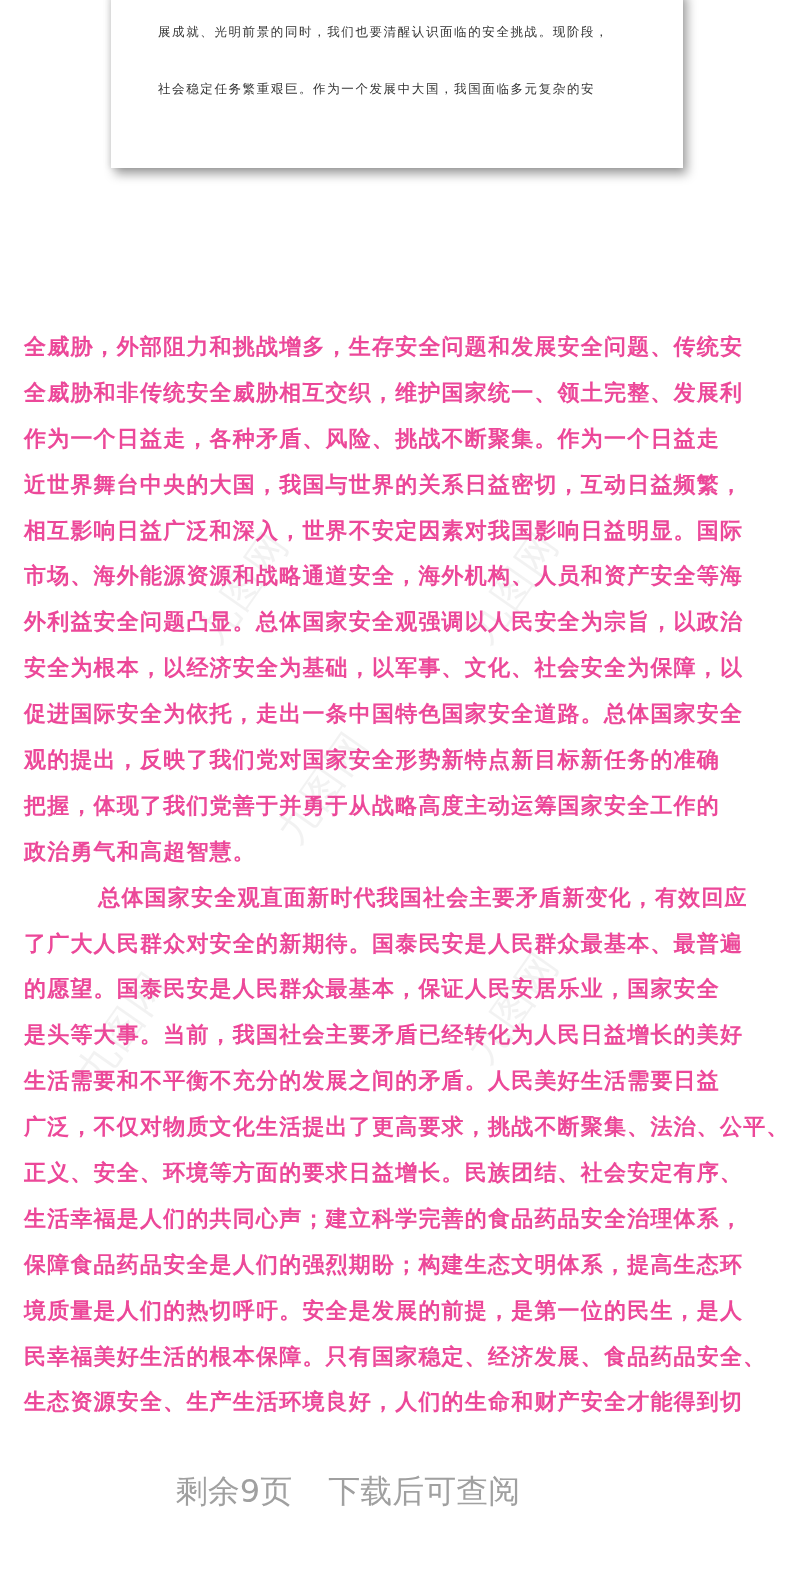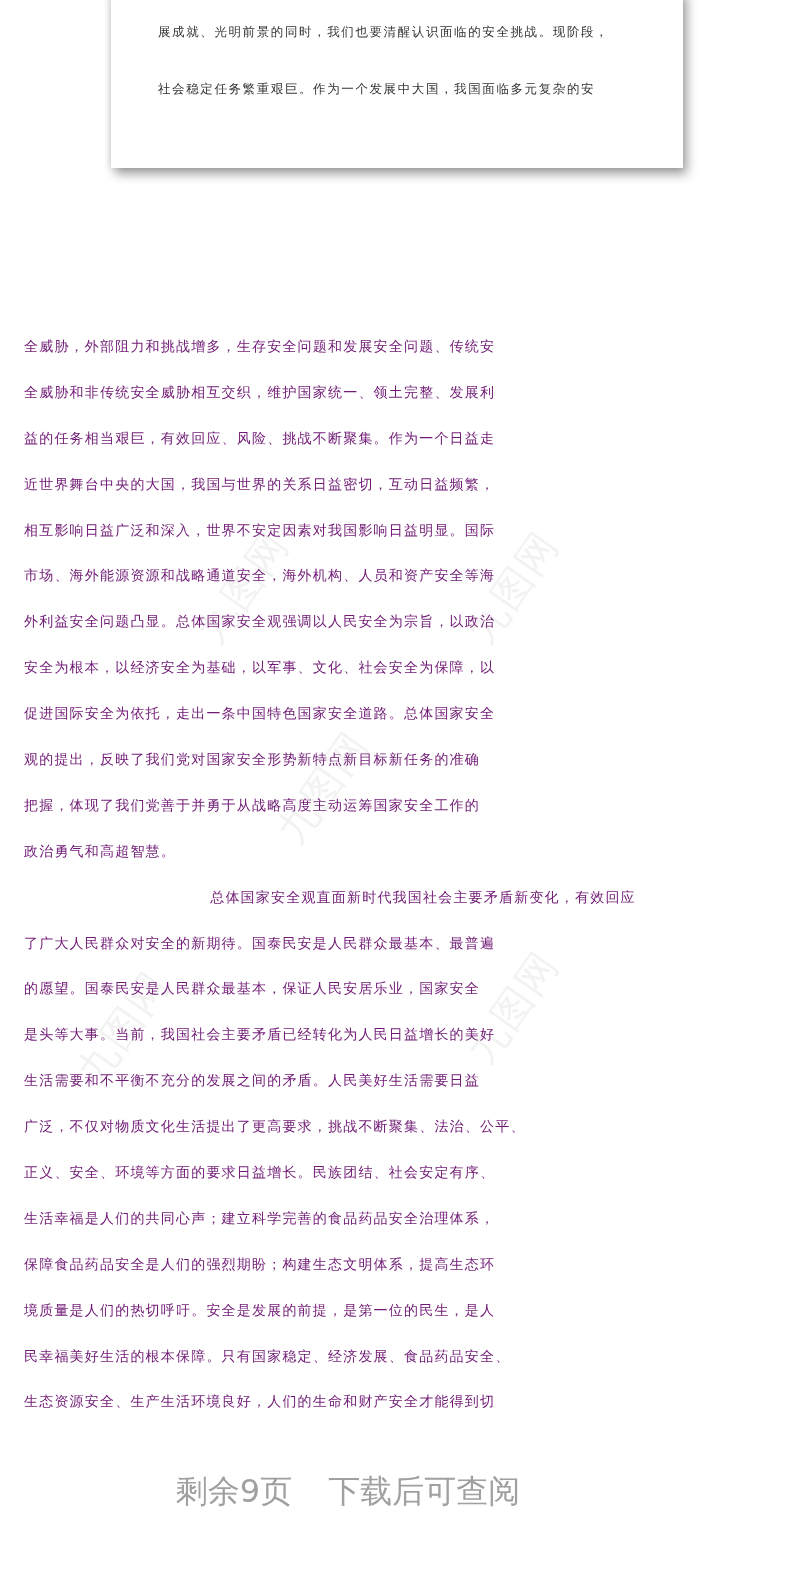--- a/index.html
+++ b/index.html
@@ -37,24 +37,25 @@
     }
     .main-text {
       position: absolute;
       left: 24px;
       top: 324px;
       width: 752px;
     }
     .main-line {
       height: 45.9px;
       line-height: 45.9px;
-      font-size: 14px;
+      font-size: 22px;
       white-space: nowrap;
       letter-spacing: 1.2px;
-      color: #701a75;
+      color: #ec4899;
+      font-weight: bold;
     }
     .main-line.indent {
       padding-left: 46px;
       text-align: center;
     }
     .watermark {
       position: absolute;
       font-family: "DejaVu Sans", sans-serif;
       font-size: 40px;
       color: rgba(0,0,0,0.05);
@@ -89,21 +90,21 @@
 
 <div class="watermark" style="left:180px; top:560px;">九图网</div>
 <div class="watermark" style="left:450px; top:560px;">九图网</div>
 <div class="watermark" style="left:260px; top:760px;">九图网</div>
 <div class="watermark" style="left:60px; top:1000px;">九图网</div>
 <div class="watermark" style="left:450px; top:980px;">九图网</div>
 
 <div class="main-text">
   <div class="main-line">全威胁，外部阻力和挑战增多，生存安全问题和发展安全问题、传统安</div>
   <div class="main-line">全威胁和非传统安全威胁相互交织，维护国家统一、领土完整、发展利</div>
-  <div class="main-line">益的任务相当艰巨，有效回应、风险、挑战不断聚集。作为一个日益走</div>
+  <div class="main-line">作为一个日益走，各种矛盾、风险、挑战不断聚集。作为一个日益走</div>
   <div class="main-line">近世界舞台中央的大国，我国与世界的关系日益密切，互动日益频繁，</div>
   <div class="main-line">相互影响日益广泛和深入，世界不安定因素对我国影响日益明显。国际</div>
   <div class="main-line">市场、海外能源资源和战略通道安全，海外机构、人员和资产安全等海</div>
   <div class="main-line">外利益安全问题凸显。总体国家安全观强调以人民安全为宗旨，以政治</div>
   <div class="main-line">安全为根本，以经济安全为基础，以军事、文化、社会安全为保障，以</div>
   <div class="main-line">促进国际安全为依托，走出一条中国特色国家安全道路。总体国家安全</div>
   <div class="main-line">观的提出，反映了我们党对国家安全形势新特点新目标新任务的准确</div>
   <div class="main-line">把握，体现了我们党善于并勇于从战略高度主动运筹国家安全工作的</div>
   <div class="main-line">政治勇气和高超智慧。</div>
   <div class="main-line indent">总体国家安全观直面新时代我国社会主要矛盾新变化，有效回应</div>

